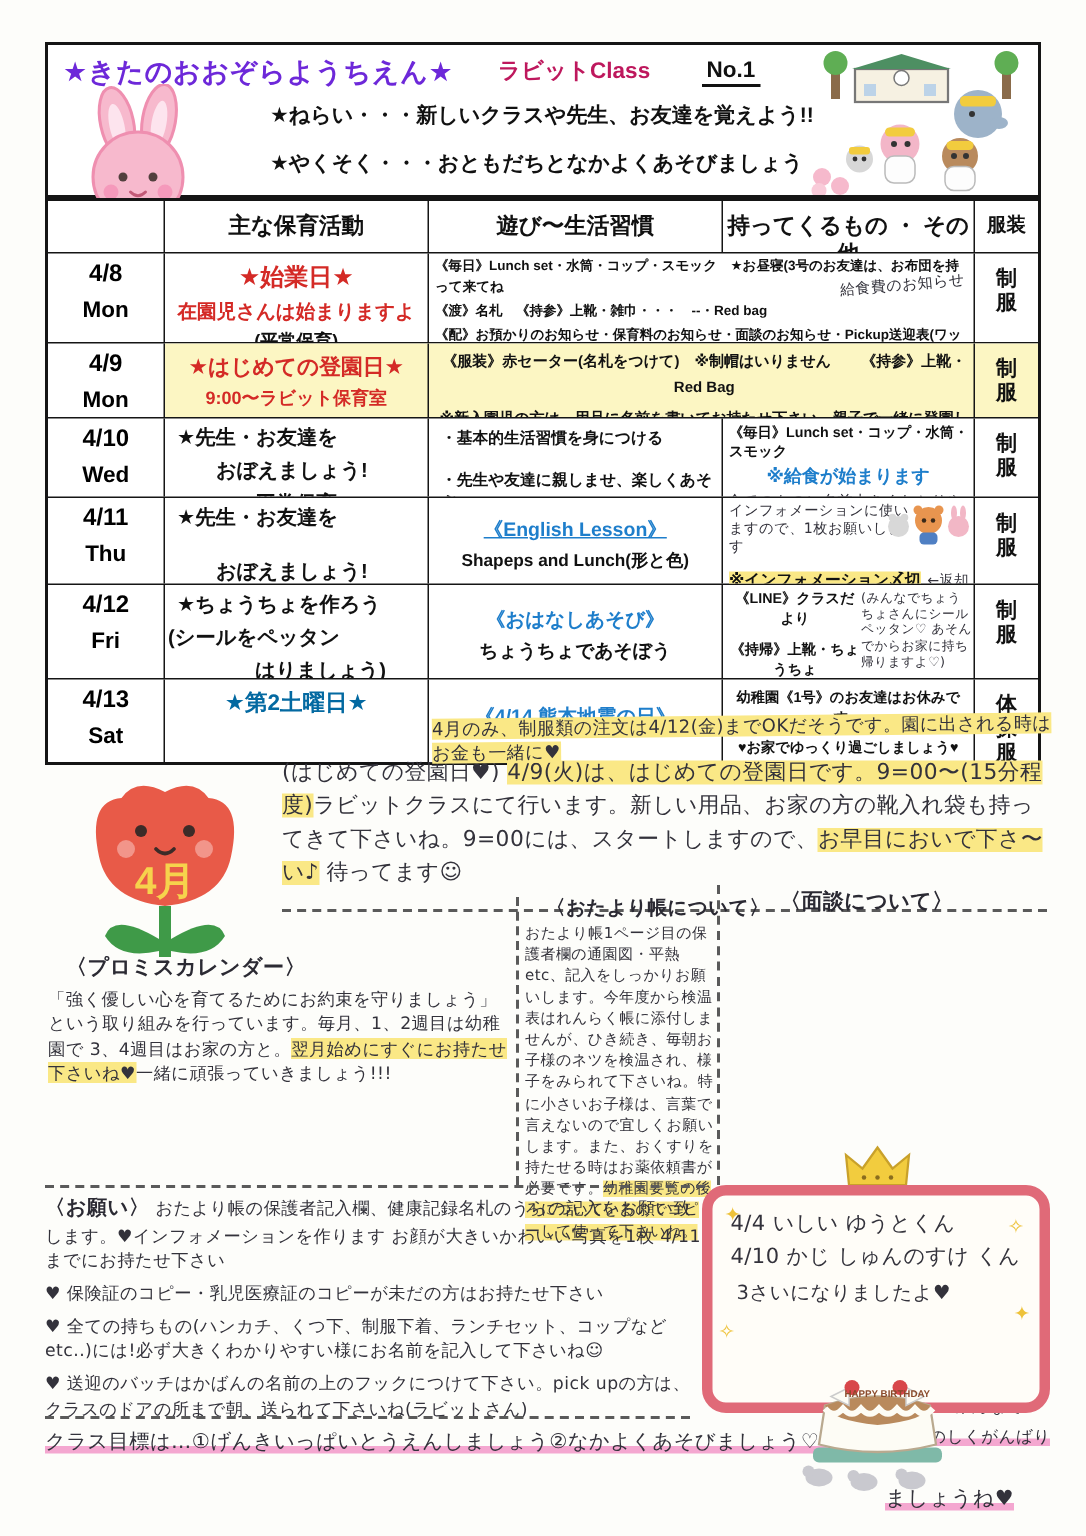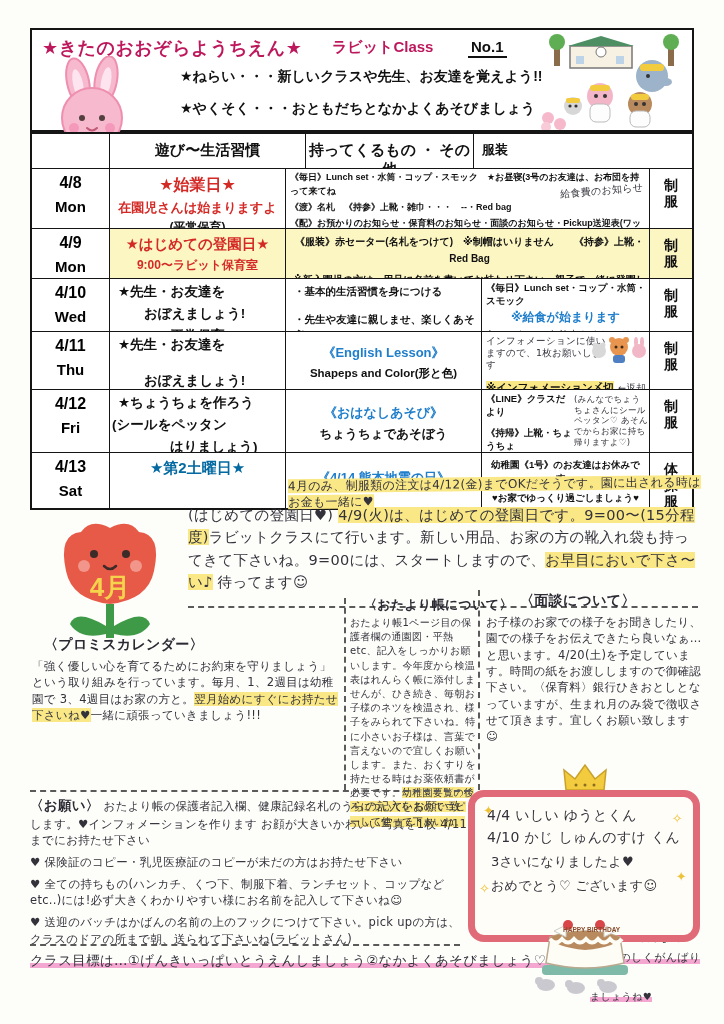--- a/index.html
+++ b/index.html
@@ -2,21 +2,21 @@
 <html><head>
 <meta charset="utf-8">
 <style>
   * { margin:0; padding:0; box-sizing:border-box; }
   html,body { background:#e8e8e4; }
   body { font-family:"Liberation Sans","DejaVu Sans",sans-serif; }
   .sheet { position:relative; width:724px; height:1024px; background:#fdfdfa; overflow:hidden; margin:0 auto; }
 
   
   .hdr { position:absolute; left:30px; top:28px; width:664px; height:104px; border:2.5px solid #151515; background:#fff; }
-  .hdr-title { position:absolute; left:10px; top:6px; font-size:18px; font-weight:bold; color:#be185d; letter-spacing:0.5px; }
+  .hdr-title { position:absolute; left:10px; top:6px; font-size:18px; font-weight:bold; color:#6d28d9; letter-spacing:0.5px; }
   .hdr-class { position:absolute; left:300px; top:8px; font-size:15px; font-weight:bold; color:#be185d; }
   .hdr-no { position:absolute; left:436px; top:8px; font-size:15px; font-weight:bold; color:#111; border-bottom:2px solid #111; padding:0 3px 1px; }
   .hdr-aim { position:absolute; left:148px; top:38px; font-size:14px; font-weight:bold; color:#111; }
   .hdr-promise { position:absolute; left:148px; top:70px; font-size:14px; font-weight:bold; color:#111; }
   .rabbit { position:absolute; left:8px; top:26px; }
   .scene { position:absolute; right:2px; top:4px; }
 
   
   .tbl { position:absolute; left:30px; top:132px; width:664px; border:2px solid #151515; background:#fff; }
   .trow { display:flex; border-top:1.8px solid #151515; }
@@ -128,20 +128,21 @@
           <circle cx="20" cy="90" r="6" fill="#f6b9cc"></circle>
           <circle cx="6" cy="93" r="5" fill="#f9cbd9"></circle>
       </svg>
     </div>
   </div>
 
   <div class="tbl">
 
     <div class="trow h-th">
       <div class="cell c-date"></div>
+      <div class="cell c-act th">主な保育活動</div>
       <div class="cell c-play th">遊び〜生活習慣</div>
       <div class="cell c-bring th" style="text-align:center;">持ってくるもの ・ その他</div>
       <div class="cell c-cloth th" style="font-size:13px;">服装</div>
     </div>
 
     <div class="trow h-r1">
       <div class="cell c-date">
         <div class="date-num">4/8</div>
         <div class="date-day">Mon</div>
       </div>
@@ -207,22 +208,22 @@
     <div class="trow h-r4">
       <div class="cell c-date">
         <div class="date-num">4/11</div>
         <div class="date-day">Thu</div>
       </div>
       <div class="cell c-act">
         <div class="act-blk">★先生・お友達を</div>
         <div class="act-blk" style="padding-left:34px; margin-top:18px;">おぼえましょう!</div>
       </div>
       <div class="cell c-play">
-        <div class="play-blue blue" style="margin-top:12px;">《English Lesson》</div>
-        <div class="play-sub">Shapeps and Color(形と色)</div>
+        <div class="play-blue blue" style="margin-top:12px;text-decoration:underline;">《English Lesson》</div>
+        <div class="play-sub">Shapeps and Lunch(形と色)</div>
       </div>
       <div class="cell c-bring">
         <div class="hand hand-sm" style="padding:3px 40px 0 4px; font-size:9.5px;">インフォメーションに使いますので、1枚お願いします</div>
         <div style="position:absolute; right:2px; top:2px;">
           <svg width="56" height="30" viewBox="0 0 56 30">
             <circle cx="8" cy="17" r="7" fill="#d8d8d8"></circle>
               <circle cx="4" cy="11" r="2.5" fill="#d8d8d8"></circle>
               <circle cx="12" cy="11" r="2.5" fill="#d8d8d8"></circle>
             <circle cx="28" cy="13" r="9" fill="#e8954f"></circle>
               <circle cx="21" cy="6" r="3" fill="#e8954f"></circle>
@@ -254,21 +255,21 @@
         <div class="act-blk">★ちょうちょを作ろう</div>
         <div class="act-blk" style="padding-left:2px;">(シールをペッタン</div>
         <div class="act-blk" style="padding-left:60px;">はりましょう)</div>
       </div>
       <div class="cell c-play">
         <div class="play-blue blue" style="margin-top:14px;">《おはなしあそび》</div>
         <div class="play-sub" style="font-size:12.5px;">ちょうちょであそぼう</div>
       </div>
       <div class="cell c-bring">
         <div style="display:flex;">
-          <div style="width:92px;">
+          <div style="width:92px;text-align:center;">
             <div class="bring-txt">《LINE》クラスだより</div>
             <div class="bring-txt" style="margin-top:5px;">《持帰》上靴・ちょうちょ</div>
 
           </div>
           <div class="hand hand-sm" style="width:74px; padding-top:4px; font-size:8.5px;">(みんなでちょうちょさんにシールペッタン♡ あそんでからお家に持ち帰りますよ♡)</div>
         </div>
       </div>
       <div class="cell c-cloth">
         <span class="cloth-txt">制服</span>
       </div>
@@ -326,58 +327,56 @@
   <div class="hand body-txt" style="position:absolute; left:32px; top:658px; width:308px; font-size:11.5px;">
     <span>「強く優しい心を育てるためにお約束を守りましょう」という取り組みを行っています。毎月、1、2週目は幼稚園で 3、4週目はお家の方と。</span><span class="hl">翌月始めにすぐにお持たせ下さいね♥</span><span>一緒に頑張っていきましょう!!!</span>
   </div>
 
   <div class="hand note-title" style="position:absolute; left:364px; top:596px; font-size:13px;">〈おたより帳について〉</div>
   <div class="hand body-txt" style="position:absolute; left:350px; top:616px; width:126px; font-size:10px;">
     <span>おたより帳1ページ目の保護者欄の通園図・平熱etc、記入をしっかりお願いします。今年度から検温表はれんらく帳に添付しませんが、ひき続き、毎朝お子様のネツを検温され、様子をみられて下さいね。特に小さいお子様は、言葉で言えないので宜しくお願いします。また、おくすりを持たせる時はお薬依頼書が必要です。</span><span class="hl">幼稚園要覧の後ろについているのでコピーして使って下さいね。</span>
   </div>
 
   <div class="hand note-title" style="position:absolute; left:520px; top:592px;">〈面談について〉</div>
-  <div class="hand body-txt" style="position:absolute; left:486px; top:614px; width:216px; font-size:11.5px;">お子様のお家での様子をお聞きしたり、園での様子をお伝えできたら良いなぁ…と思います。4/20(土)を予定しています。時間の紙をお渡ししますので御確認下さい。〈保育料〉銀行ひきおとしとなっていますが、生まれ月のみ袋で徴収させて頂きます。宜しくお願い致します☺</div>
 
   <div class="hdash" style="left:30px; top:790px; width:440px;"></div>
 
   <div class="hand" style="position:absolute; left:30px; top:796px; width:438px; font-size:11.5px; line-height:1.45;">
     <span class="note-title" style="font-size:13.5px;">〈お願い〉</span>
     <span>おたより帳の保護者記入欄、健康記録名札のうらの記入をお願い致します。♥インフォメーションを作ります お顔が大きいかわいい写真を1枚 4/11までにお持たせ下さい</span>
     <div style="margin-top:5px;">♥ 保険証のコピー・乳児医療証のコピーが未だの方はお持たせ下さい</div>
     <div style="margin-top:5px;">♥ 全ての持ちもの(ハンカチ、くつ下、制服下着、ランチセット、コップなどetc..)には!必ず大きくわかりやすい様にお名前を記入して下さいね☺</div>
     <div style="margin-top:5px;">♥ 送迎のバッチはかばんの名前の上のフックにつけて下さい。pick upの方は、クラスのドアの所まで朝、送られて下さいね(ラビットさん)</div>
   </div>
 
   <div class="hdash" style="left:30px; top:944px; width:430px;"></div>
 
   <div class="hand" style="position:absolute; left:30px; top:952px; width:560px; font-size:13.5px;">
     <span class="pink-ul">クラス目標は…①げんきいっぱいとうえんしましょう②なかよくあそびましょう♡です。</span>
   </div>
   <div class="hand" style="position:absolute; left:636px; top:930px; font-size:11px;">みんなで</div>
   <div class="hand" style="position:absolute; left:608px; top:950px; font-size:11px;"><span class="pink-ul">たのしくがんばり</span></div>
-  <div class="hand" style="position:absolute; left:590px; top:990px; font-size:10px;"><span class="pink-ul">ましょうね♥</span></div>
+  <div class="hand" style="position:absolute; left:590px; top:990px; font-size:14px;"><span class="pink-ul">ましょうね♥</span></div>
 
   <div class="bbox-crown">
     <svg width="46" height="32" viewBox="0 0 46 32">
       <polygon points="4,28 2,8 13,17 23,3 33,17 44,8 42,28" fill="#f2cc3e" stroke="#c9a12a" stroke-width="1.5"></polygon>
       <circle cx="14" cy="23" r="1.5" fill="#8a6d1e"></circle>
         <circle cx="23" cy="23" r="1.5" fill="#8a6d1e"></circle>
         <circle cx="32" cy="23" r="1.5" fill="#8a6d1e"></circle>
     </svg>
   </div>
   <div class="bbox hand">
     <span class="spark" style="left:8px; top:6px;">✦</span>
     <span class="spark" style="right:10px; top:14px;">✧</span>
     <span class="spark" style="left:4px; top:84px;">✧</span>
     <span class="spark" style="right:6px; top:72px;">✦</span>
     <div class="bday-line" style="margin-top:10px;">4/4 いしい ゆうとくん</div>
     <div class="bday-line">4/10 かじ しゅんのすけ くん</div>
     <div class="bday-msg">3さいになりましたよ♥</div>
-    <div class="bday-msg">おめでとう♡ ございます☺</div>
   </div>
   <div class="cake-wrap">
     <svg width="130" height="100" viewBox="0 0 130 100">
       <rect x="22" y="70" width="86" height="10" rx="4" fill="#7fb9a8"></rect>
       <path d="M30 42 Q65 30 100 42 L104 68 Q65 78 26 68 Z" fill="#fdfcf5" stroke="#b9a98f" stroke-width="1.5"></path>
       <path d="M30 42 Q65 30 100 42 Q98 52 65 55 Q34 52 30 42 Z" fill="#b98a5d"></path>
       <path d="M30 44 q6 7 12 0 q6 7 12 0 q6 7 12 0 q6 7 12 0 q6 7 12 0 q6 7 12 0" stroke="#fdfcf5" stroke-width="4" fill="none"></path>
       <polygon points="34,36 46,30 46,42" fill="#fdfcf5" stroke="#ccc"></polygon>
       <polygon points="96,36 84,30 84,42" fill="#fdfcf5" stroke="#ccc"></polygon>
       <circle cx="48" cy="30" r="5" fill="#d8464a"></circle>

